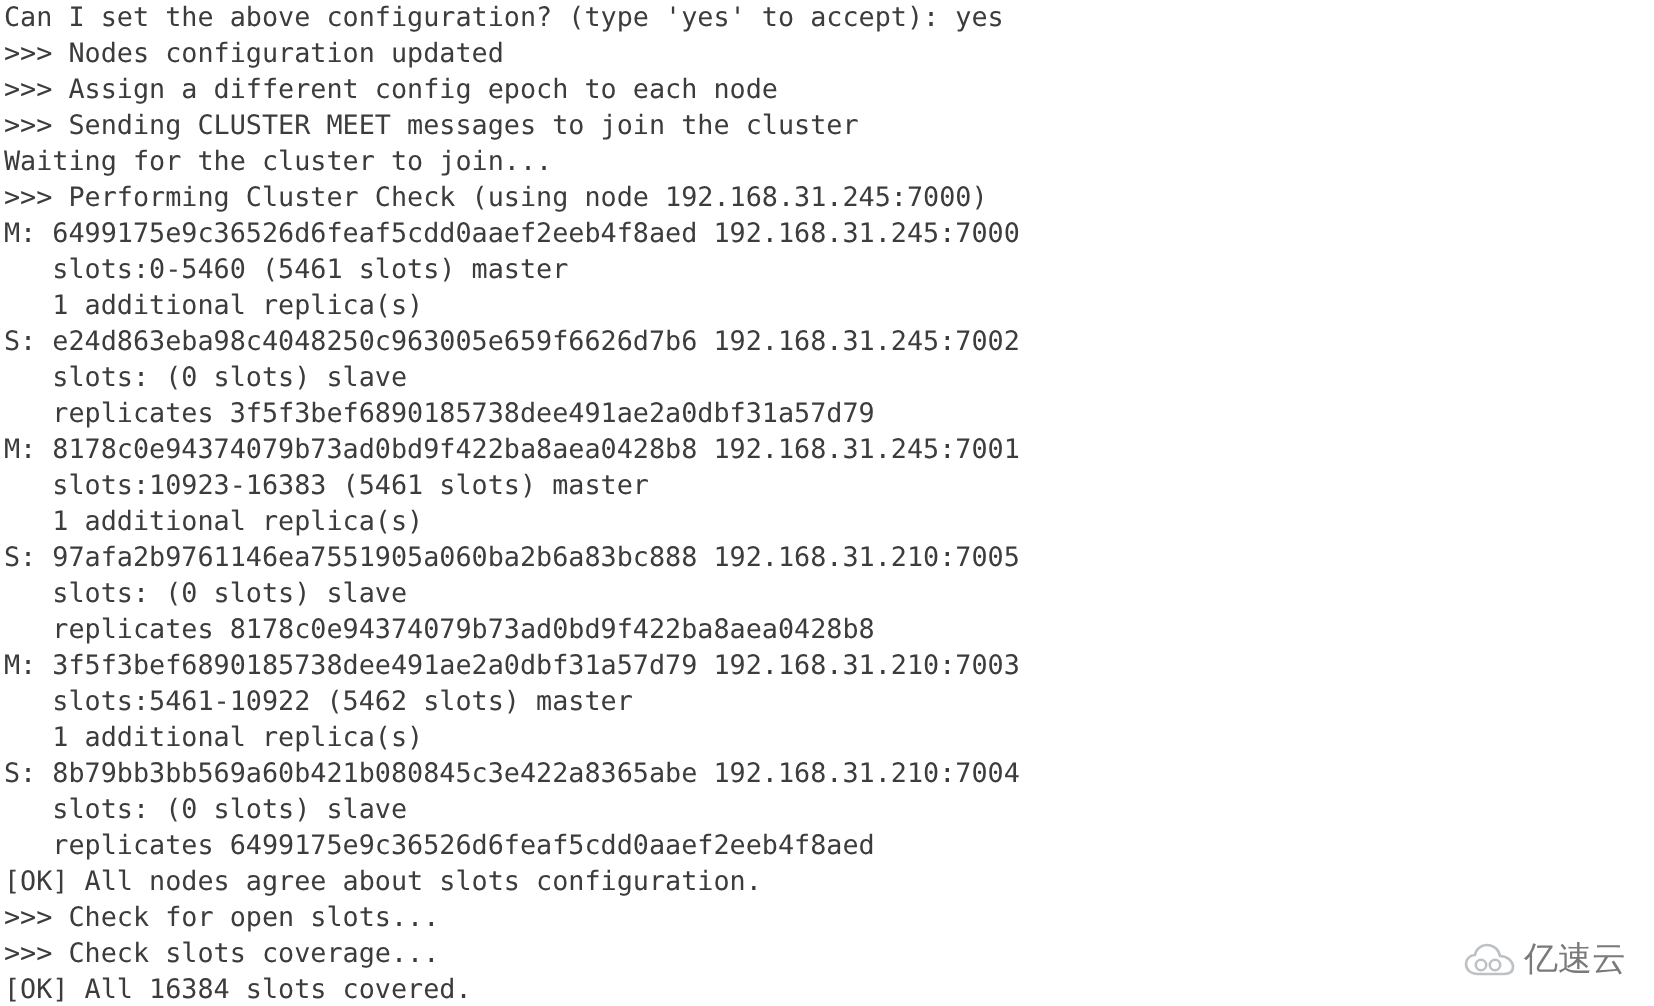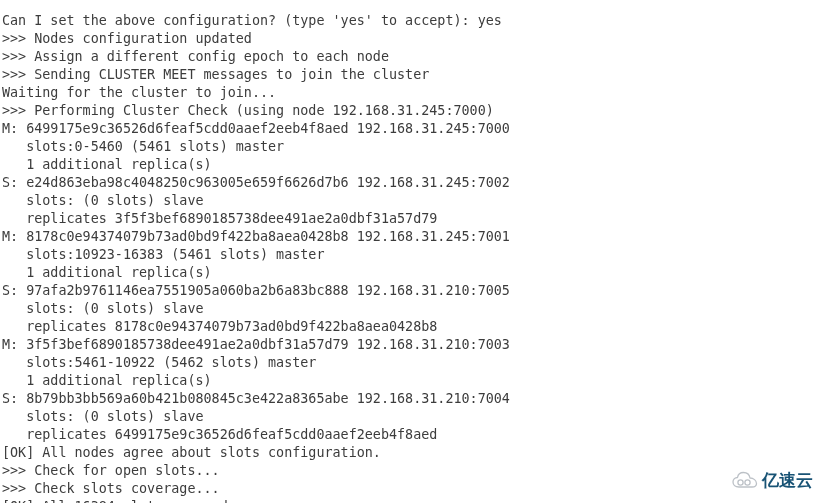--- a/index.html
+++ b/index.html
@@ -35,21 +35,21 @@
     letter-spacing: 0px;
   }
 
   .line {
     display: block;
     height: 18px;
     white-space: pre;
   }
 
   .line:first-child {
-    padding-top: 12px;
+    padding-top: 1px;
   }
 
   
   #watermark {
     position: absolute;
     right: 14px;
     bottom: 14px;
     display: flex;
     align-items: center;
     gap: 4px;
@@ -77,16 +77,16 @@
   <pre id="console-output" style="color: rgb(60, 60, 60);"><span class="line">Can I set the above configuration? (type 'yes' to accept): yes</span><span class="line">&gt;&gt;&gt; Nodes configuration updated</span><span class="line">&gt;&gt;&gt; Assign a different config epoch to each node</span><span class="line">&gt;&gt;&gt; Sending CLUSTER MEET messages to join the cluster</span><span class="line">Waiting for the cluster to join...</span><span class="line">&gt;&gt;&gt; Performing Cluster Check (using node 192.168.31.245:7000)</span><span class="line">M: 6499175e9c36526d6feaf5cdd0aaef2eeb4f8aed 192.168.31.245:7000</span><span class="line">   slots:0-5460 (5461 slots) master</span><span class="line">   1 additional replica(s)</span><span class="line">S: e24d863eba98c4048250c963005e659f6626d7b6 192.168.31.245:7002</span><span class="line">   slots: (0 slots) slave</span><span class="line">   replicates 3f5f3bef6890185738dee491ae2a0dbf31a57d79</span><span class="line">M: 8178c0e94374079b73ad0bd9f422ba8aea0428b8 192.168.31.245:7001</span><span class="line">   slots:10923-16383 (5461 slots) master</span><span class="line">   1 additional replica(s)</span><span class="line">S: 97afa2b9761146ea7551905a060ba2b6a83bc888 192.168.31.210:7005</span><span class="line">   slots: (0 slots) slave</span><span class="line">   replicates 8178c0e94374079b73ad0bd9f422ba8aea0428b8</span><span class="line">M: 3f5f3bef6890185738dee491ae2a0dbf31a57d79 192.168.31.210:7003</span><span class="line">   slots:5461-10922 (5462 slots) master</span><span class="line">   1 additional replica(s)</span><span class="line">S: 8b79bb3bb569a60b421b080845c3e422a8365abe 192.168.31.210:7004</span><span class="line">   slots: (0 slots) slave</span><span class="line">   replicates 6499175e9c36526d6feaf5cdd0aaef2eeb4f8aed</span><span class="line">[OK] All nodes agree about slots configuration.</span><span class="line">&gt;&gt;&gt; Check for open slots...</span><span class="line">&gt;&gt;&gt; Check slots coverage...</span><span class="line">[OK] All 16384 slots covered.</span></pre>
 
   <div id="watermark">
     <span class="wm-icon">
       <svg viewBox="0 0 52 34" width="26" height="18" xmlns="http://www.w3.org/2000/svg">
         <path d="M14 31 C6 31 2 26 2 21 C2 16 6 12 11 12 C12 6 17 2 23 2 C30 2 35 7 36 13 C43 13 49 18 49 24 C49 29 45 31 40 31 Z" fill="none" stroke="#b9bec4" stroke-width="2.6" stroke-linejoin="round" stroke-linecap="round"></path>
         <circle cx="17" cy="22" r="5.2" fill="none" stroke="#b9bec4" stroke-width="2.6"></circle>
         <circle cx="31" cy="22" r="5.2" fill="none" stroke="#b9bec4" stroke-width="2.6"></circle>
       </svg>
     </span>
-    <span class="wm-text" style="color: #0c4a6e; font-weight: bold;">亿速云</span>
+    <span class="wm-text" style="color: #737373;">亿速云</span>
   </div>
 
 </div>
 
 </body></html>

